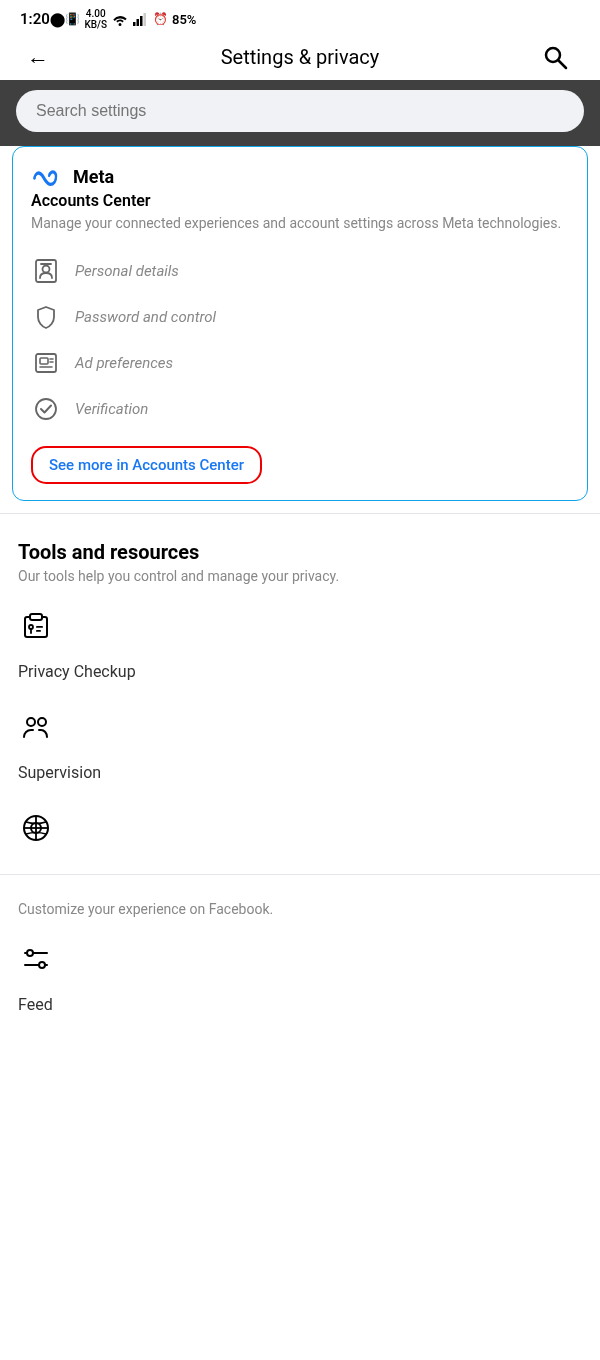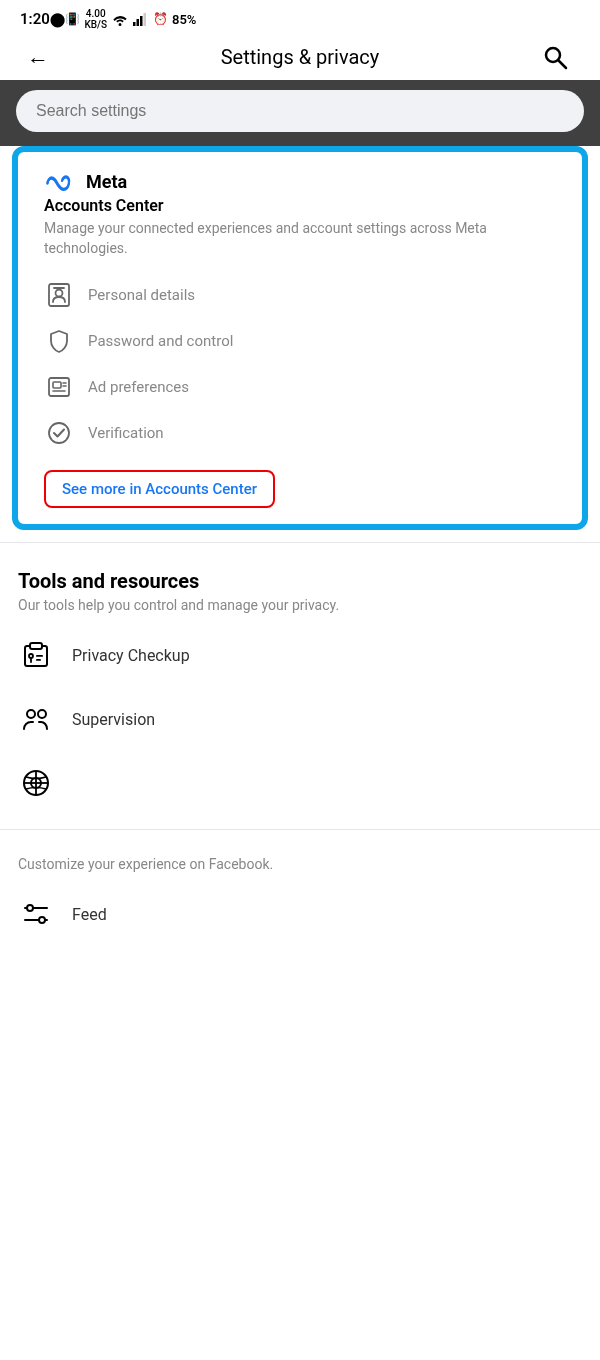--- a/index.html
+++ b/index.html
@@ -69,23 +69,23 @@
       border-radius: 30px;
       padding: 12px 20px;
       font-size: 16px;
       color: #888;
       outline: none;
     }
 
     
     .accounts-card {
       margin: 0 12px 12px 12px;
-      border: 6px solid #0ea5e9;
+      border: 1px solid #0ea5e9;
       border-radius: 12px;
-      padding: 18px 18px 16px 26px;
+      padding: 18px 18px 16px 18px;
       background: #fff;
     }
     .meta-logo-row {
       display: flex;
       align-items: center;
       gap: 6px;
       margin-bottom: 4px;
     }
     .meta-logo-svg {
       width: 36px;
@@ -118,20 +118,21 @@
       width: 30px;
       height: 30px;
       display: flex;
       align-items: center;
       justify-content: center;
       flex-shrink: 0;
     }
     .accounts-menu-label {
       font-size: 15px;
       color: #888;
+      font-style: italic;
     }
     .see-more-btn {
       display: inline-block;
       margin-top: 14px;
       padding: 8px 16px;
       border: 2px solid #e00;
       border-radius: 8px;
       color: #1877f2;
       font-size: 15px;
       font-weight: 500;
@@ -157,24 +158,25 @@
       color: #000;
       margin-bottom: 4px;
     }
     .section-desc {
       font-size: 14px;
       color: #888;
       margin-bottom: 10px;
     }
     .menu-item {
       display: flex;
-      align-items: center;
+      align-items: flex-start;
       gap: 18px;
       padding: 14px 0;
       cursor: pointer;
+      flex-direction: column;
     }
     .menu-item-icon {
       width: 36px;
       height: 36px;
       display: flex;
       align-items: center;
       justify-content: center;
       flex-shrink: 0;
     }
     .menu-item-label {
@@ -277,21 +279,21 @@
     <div class="accounts-menu-icon">
       <svg width="26" height="26" viewBox="0 0 26 26" fill="none">
         <circle cx="13" cy="13" r="10" stroke="#666" stroke-width="1.8"></circle>
         <polyline points="8,13 11.5,16.5 18,9.5" stroke="#666" stroke-width="2" stroke-linecap="round" stroke-linejoin="round"></polyline>
       </svg>
     </div>
     <span class="accounts-menu-label">Verification</span>
   </div>
 
   
-  <div class="see-more-btn" style="display:inline-block; margin-top:14px; padding:8px 16px; border:2.5px solid #e00; border-radius:8px; color:#1877f2; font-size:15px; font-weight:500; cursor:pointer;">
+  <div class="see-more-btn" style="display:inline-block; margin-top:14px; padding:8px 16px; border:2.5px solid #e00; border-radius:15px; color:#1877f2; font-size:15px; font-weight:500; cursor:pointer;">
     <span>See more in Accounts Center</span>
   </div>
 </div>
 
 <div class="divider"></div>
 
 <div class="section">
   <div class="section-title">Tools and resources</div>
   <div class="section-desc">Our tools help you control and manage your privacy.</div>
 

